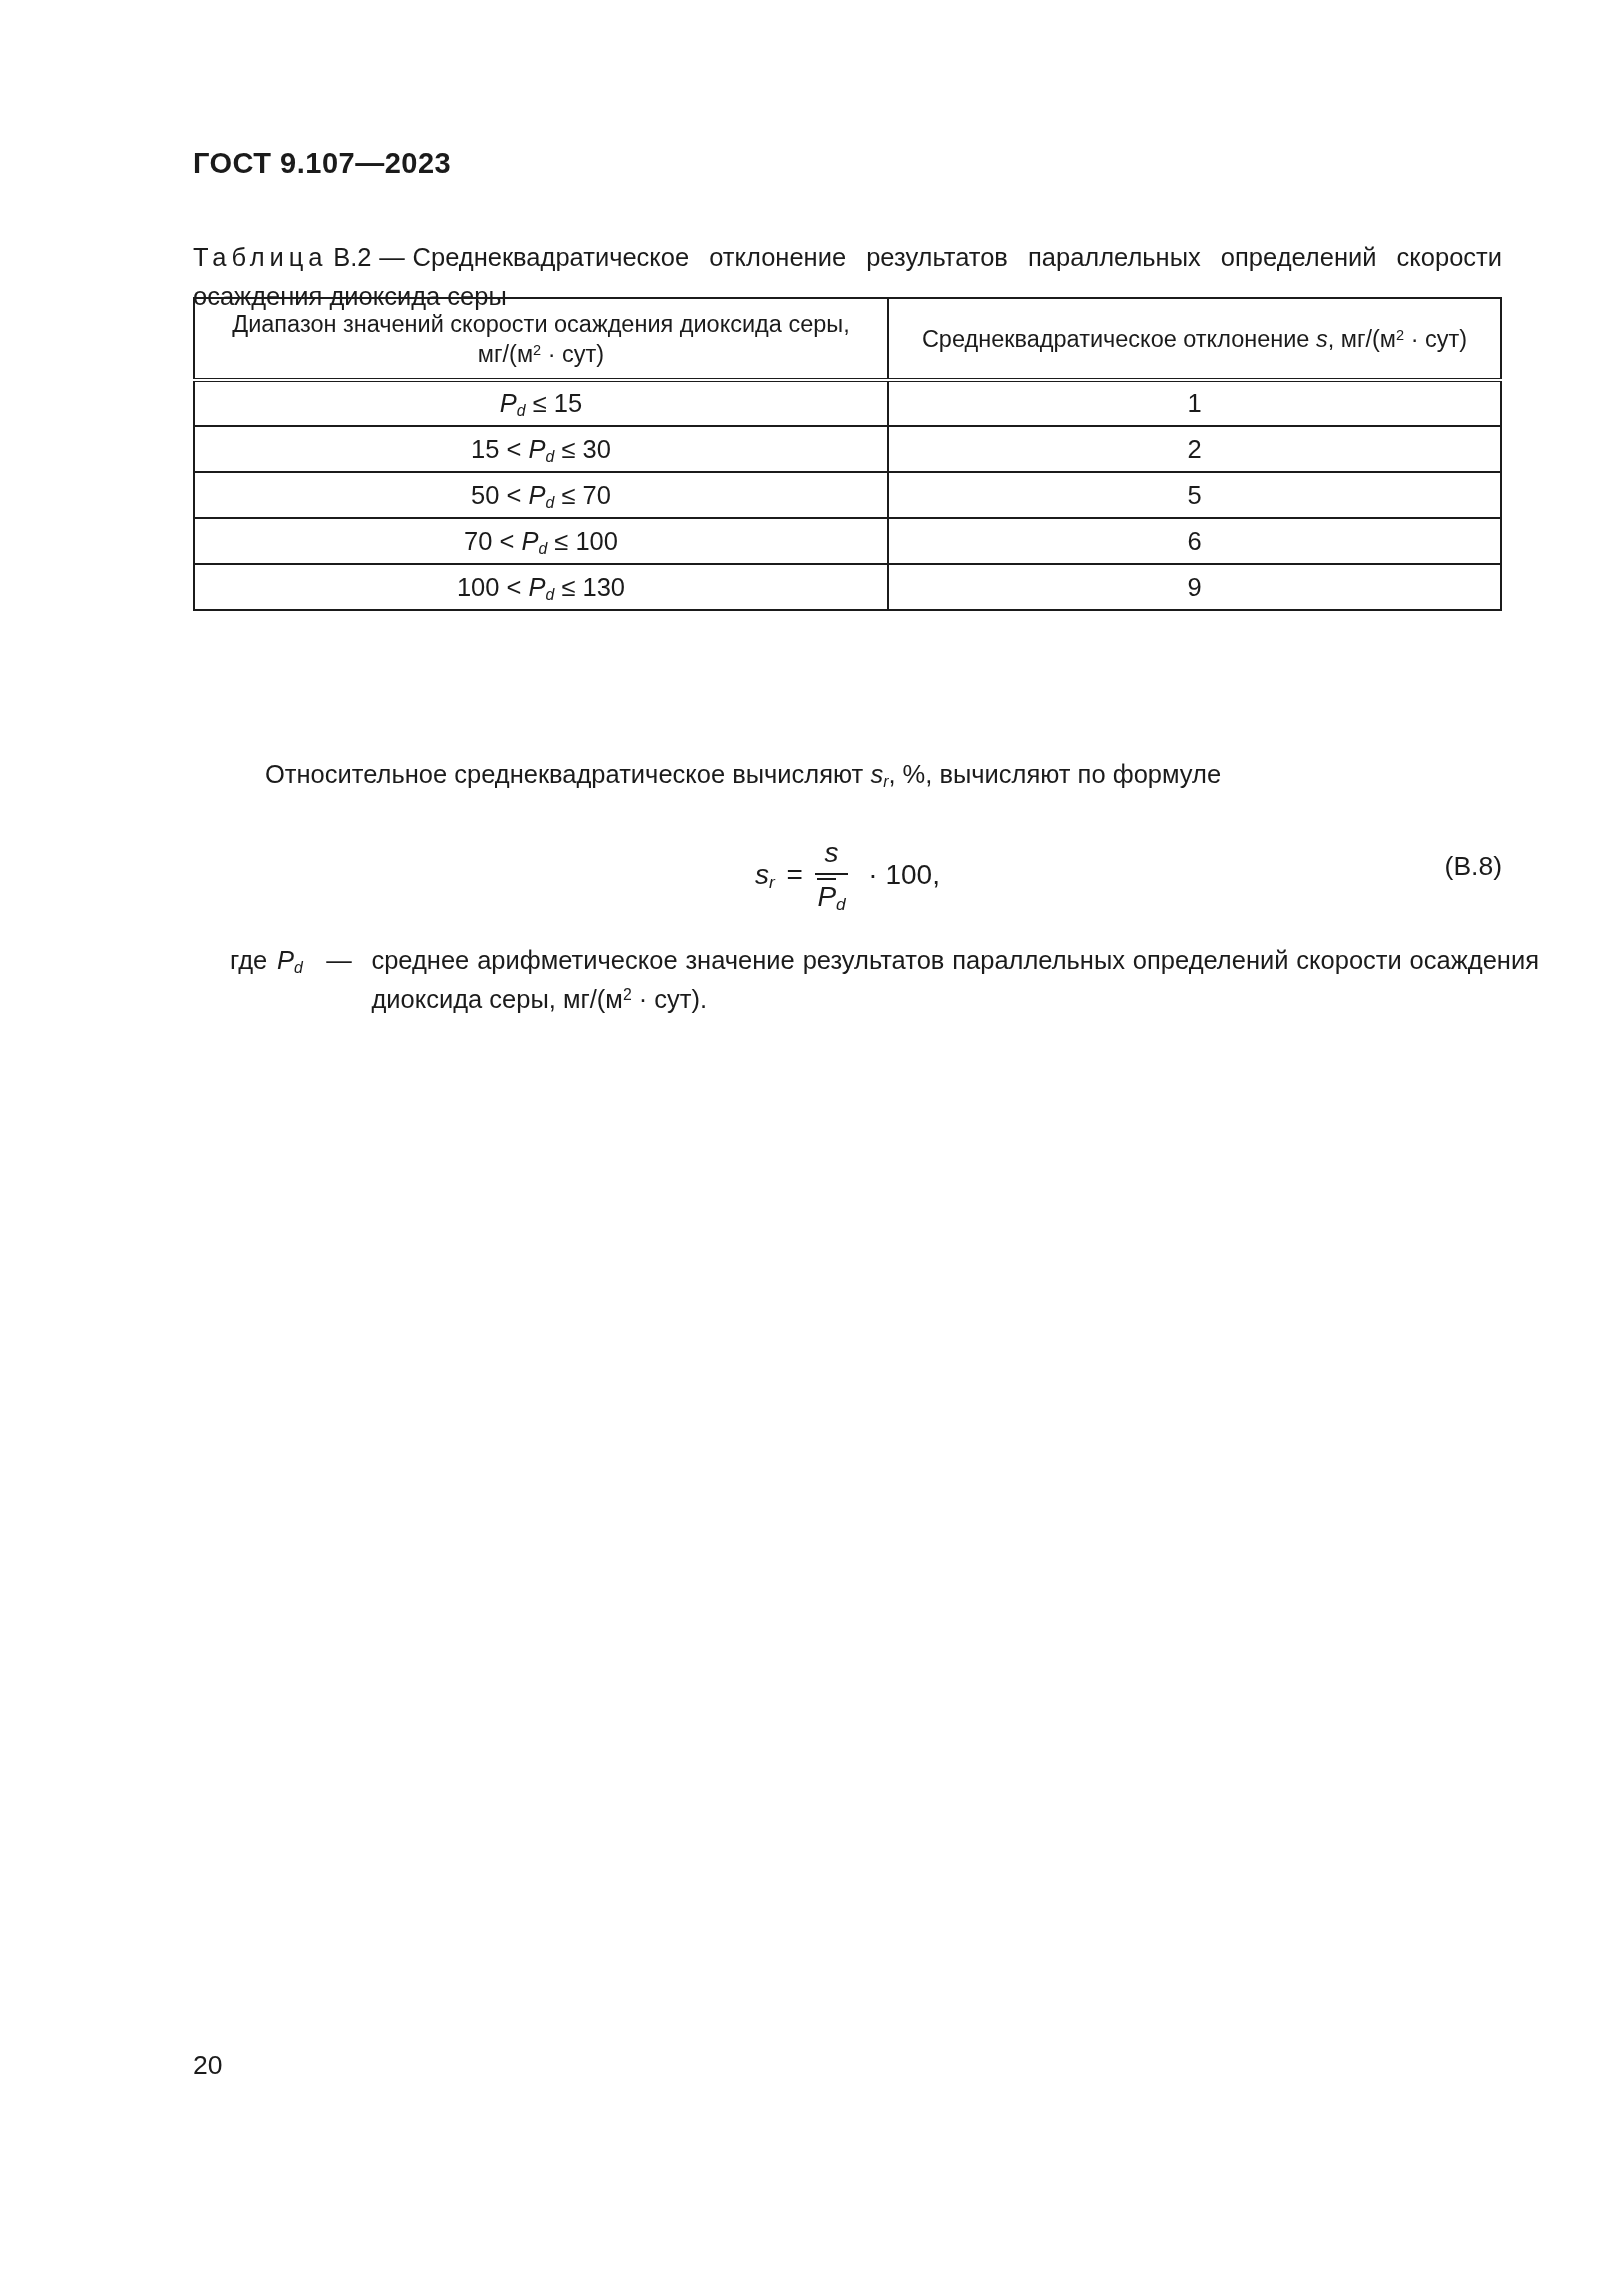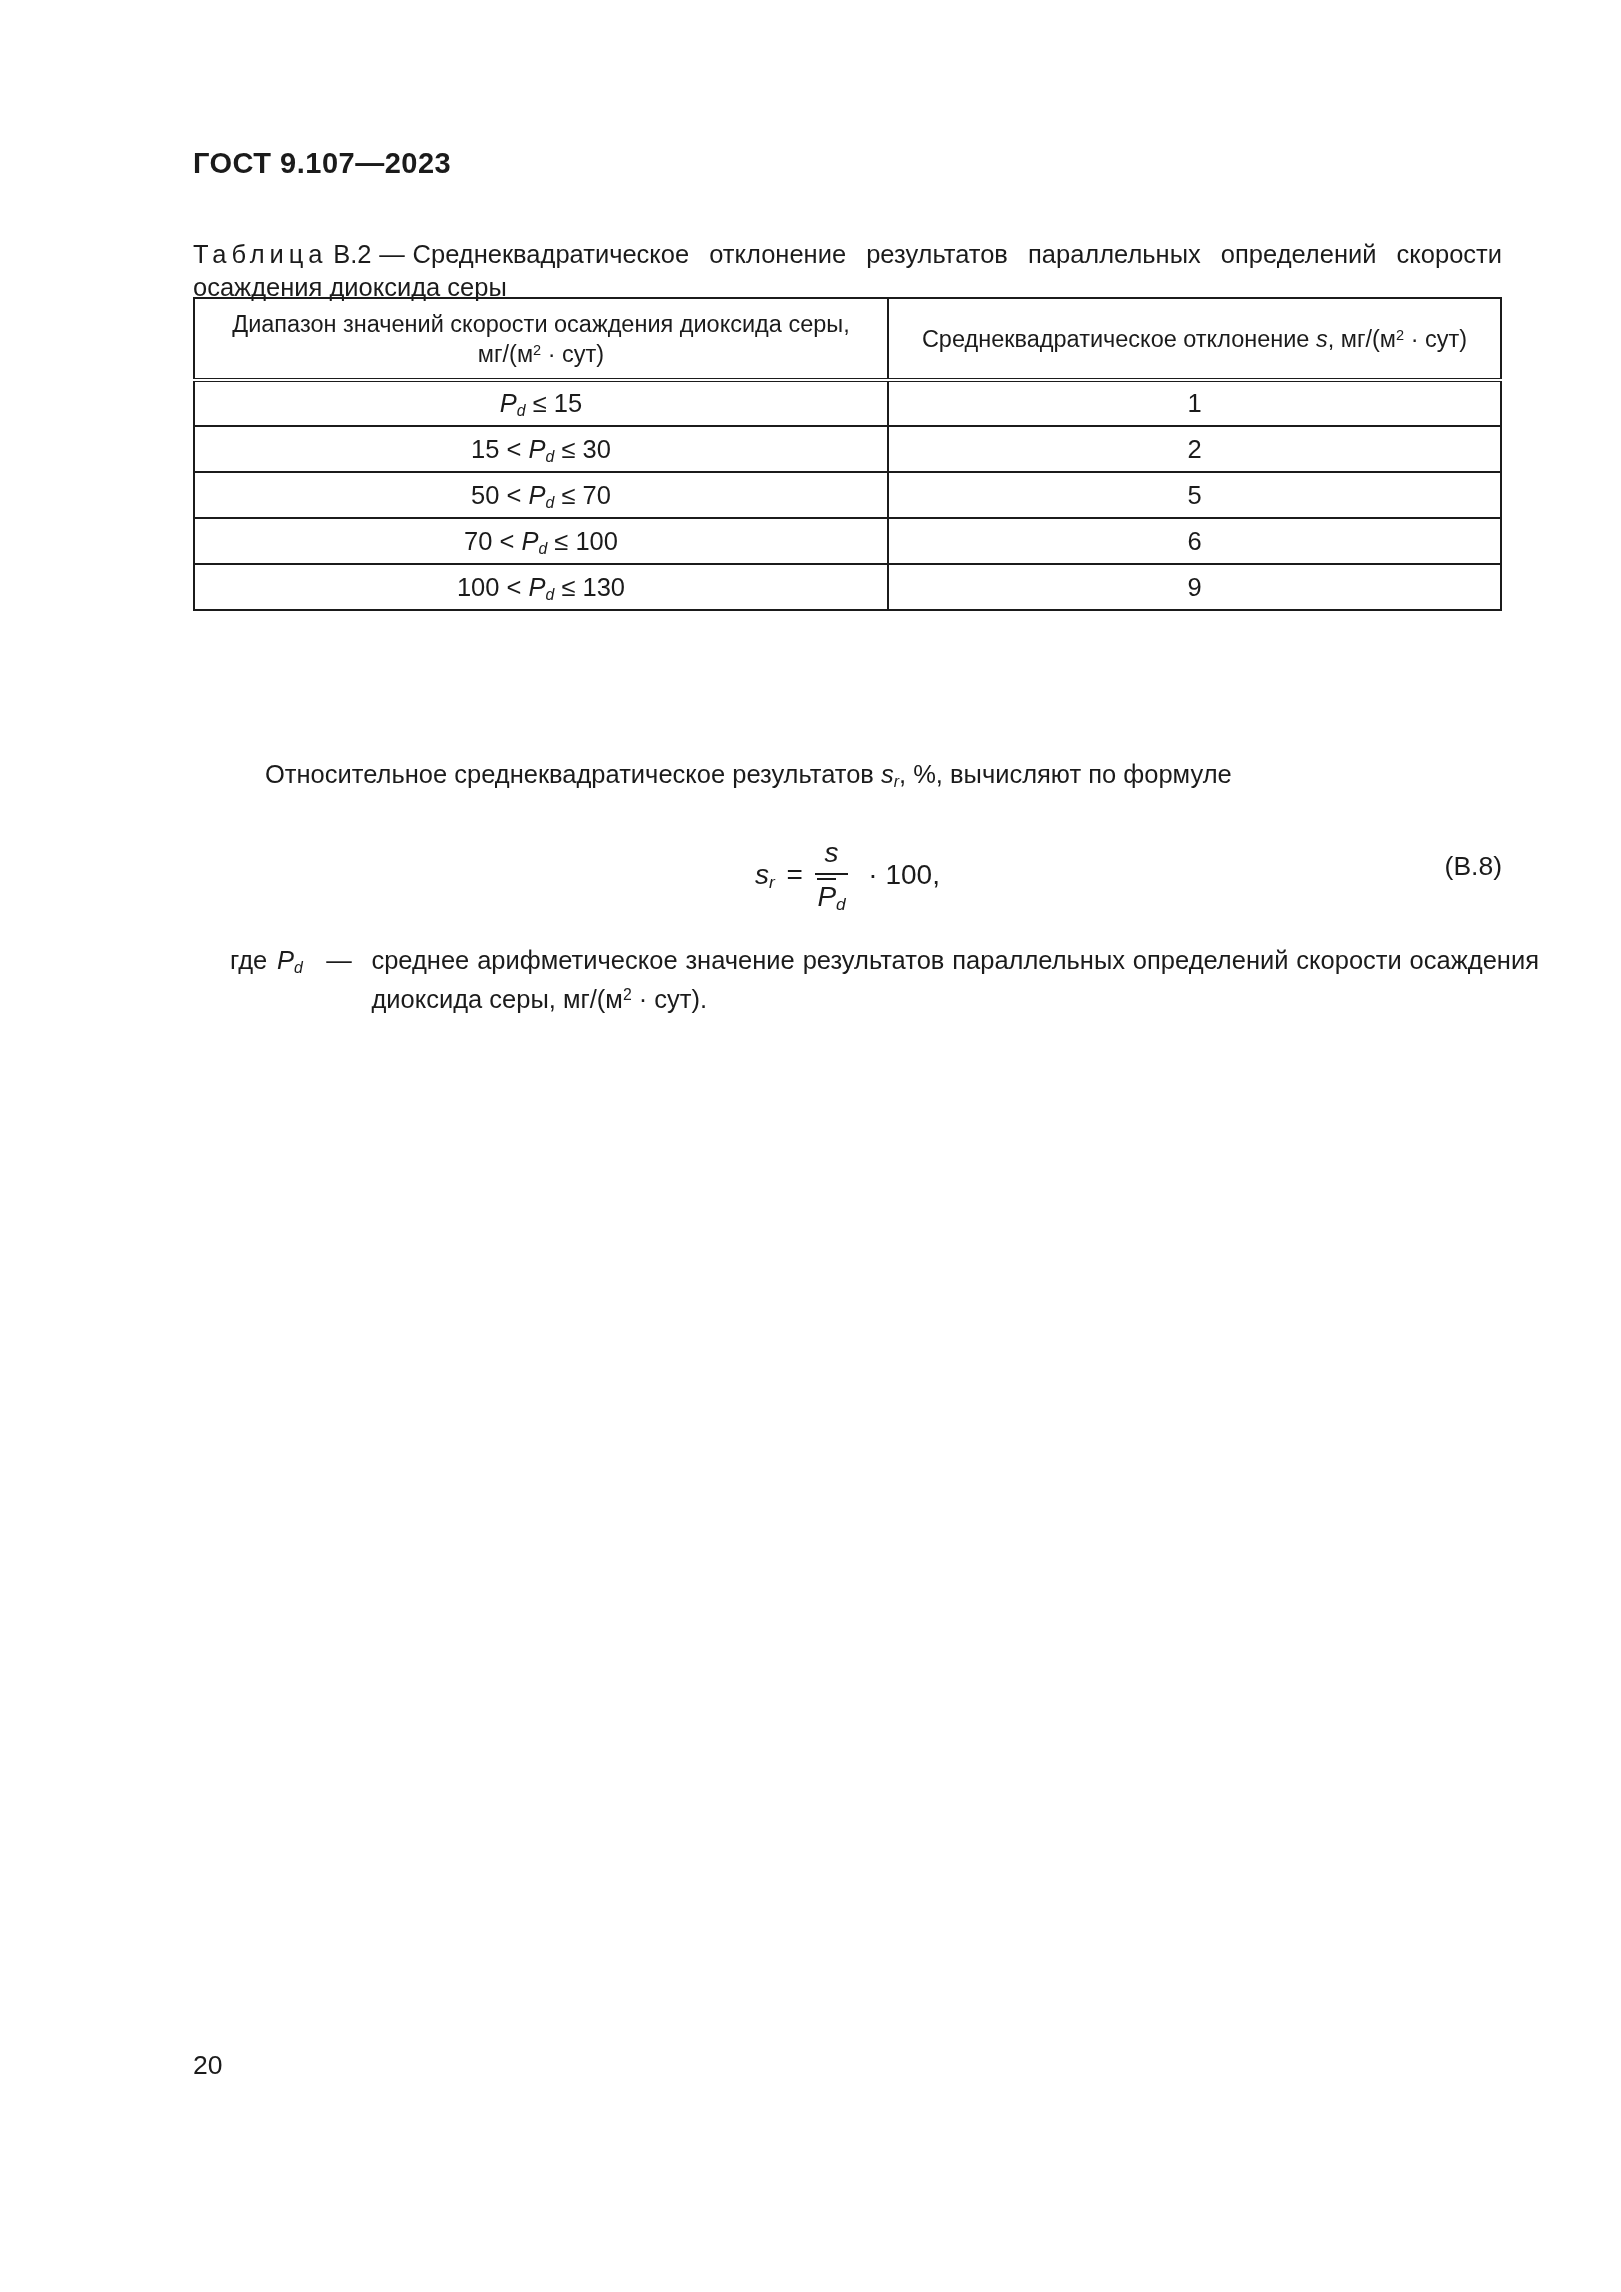--- a/index.html
+++ b/index.html
@@ -18,21 +18,21 @@
     left: 193px; top: 147px;
     font-size: 29px;
     font-weight: bold;
     letter-spacing: 0.5px;
   }
   .caption {
     position: absolute;
     left: 193px; top: 238px;
     width: 1309px;
     font-size: 25.5px;
-    line-height: 33px;
+    line-height: 39px;
     text-align: justify;
   }
   .caption-label { letter-spacing: 4.9px; }
   .caption-number { margin-left: 5.9px; }
   .caption-dash { margin: 0 7.8px; }
 
   table.gost {
     position: absolute;
     left: 193px; top: 297px;
     width: 1309px;
@@ -169,21 +169,21 @@
         <td>6</td>
       </tr>
       <tr>
         <td><span>100 &lt; </span><span class="sym"><span>P</span><sub>d</sub></span><span> ≤ 130</span></td>
         <td>9</td>
       </tr>
     </tbody>
   </table>
 
   <div class="intro">
-    <span>Относительное среднеквадратическое результатов </span><span class="it">s</span><sub class="it">r</sub><span>, %, вычисляют по формуле</span>
+    <span>Относительное среднеквадратическое вычисляют </span><span class="it">s</span><sub class="it">r</sub><span>, %, вычисляют по формуле</span>
   </div>
 
   <div class="formula-row">
     <div class="formula">
       <span><span class="it">s</span><sub class="it">r</sub></span>
       <span class="eq">=</span>
       <span class="frac">
         <span class="num it">s</span>
         <span class="den"><span class="pbar">P</span><sub class="it">d</sub></span>
       </span>

